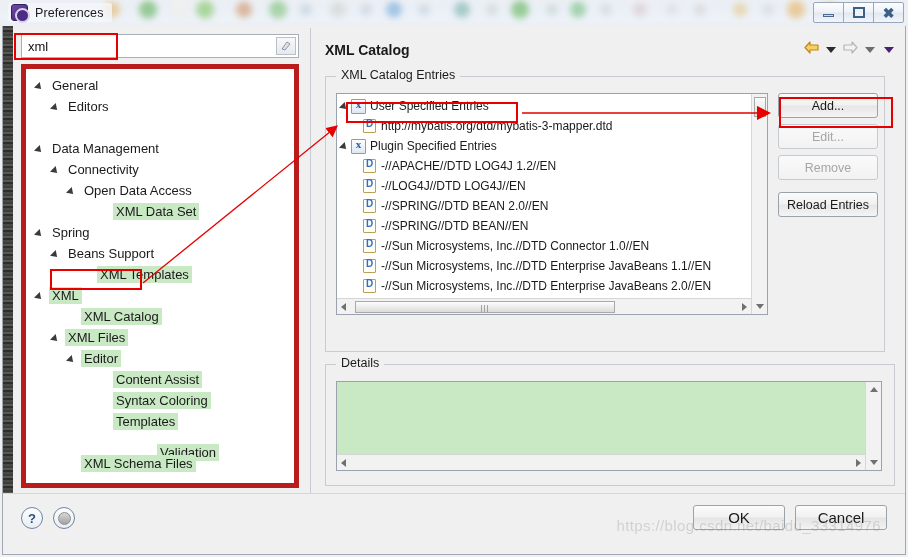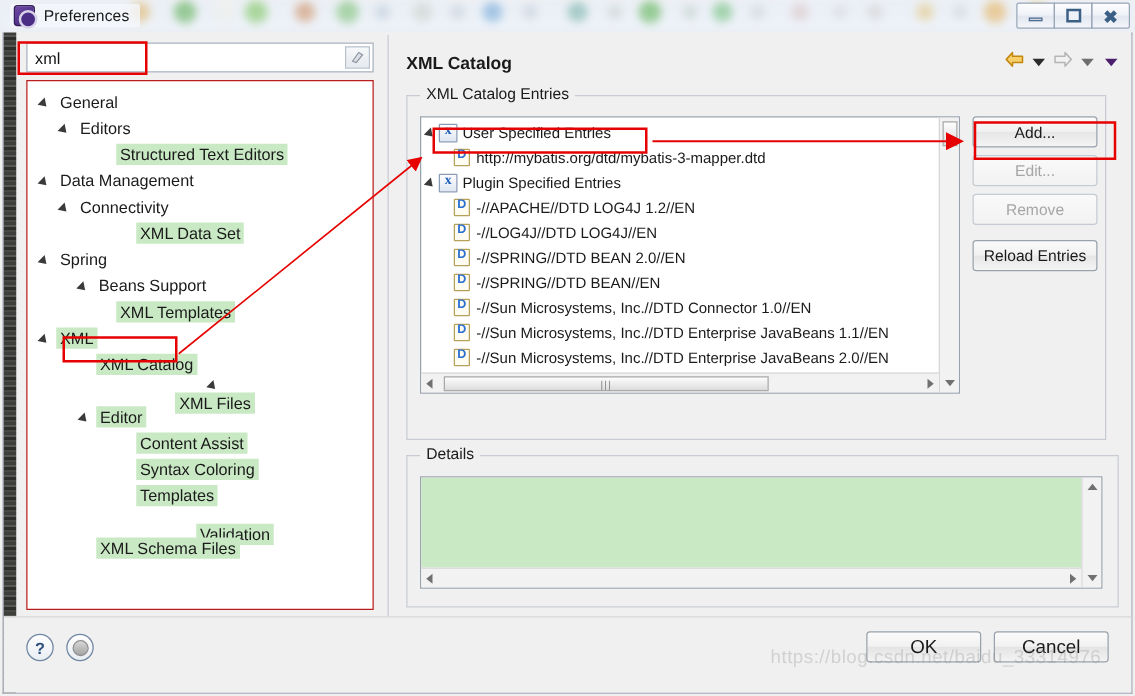--- a/index.html
+++ b/index.html
@@ -120,21 +120,21 @@
   .filter-clear {
     width: 20px; height: 18px; margin-right: 2px;
     border: 1px solid #b8c0cb; background: linear-gradient(180deg,#f7f8fa,#e6e9ee);
     display:flex; align-items:center; justify-content:center;
   }
   .filter-clear svg { display:block; }
 
   .treepanel {
     position: absolute; left: 8px; top: 36px; width: 278px; height: 424px;
     background: #ffffff;
-    border: 1px solid #b91c1c;
+    border: 5px solid #b91c1c;
     overflow: hidden;
   }
   .tree { padding: 6px 0 0 0; }
   .tnode {
     display: flex; align-items: center; height: 21px;
     font-size: 13px; color: #1a1a1a; white-space: nowrap;
   }
   .twist {
     width: 12px; height: 12px; margin-right: 3px; flex: 0 0 12px;
     position: relative;
@@ -375,55 +375,58 @@
             <div class="tnode" style="padding-left: 8px;">
               <span class="twist open"></span>
               <span class="tlabel">General</span>
             </div>
             <div class="tnode" style="padding-left: 24px;">
               <span class="twist open"></span>
               <span class="tlabel">Editors</span>
             </div>
             <div class="tnode" style="padding-left: 56px;">
               <span class="twist"></span>
-              <span class="tlabel hl">Structured Text Editors</span>
             </div>
             <div class="tnode" style="padding-left: 8px;">
               <span class="twist open"></span>
               <span class="tlabel">Data Management</span>
             </div>
             <div class="tnode" style="padding-left: 24px;">
               <span class="twist open"></span>
               <span class="tlabel">Connectivity</span>
             </div>
+            <div class="tnode" style="padding-left: 40px;">
+              <span class="twist open"></span>
+              <span class="tlabel">Open Data Access</span>
+            </div>
             <div class="tnode" style="padding-left: 72px;">
               <span class="twist"></span>
               <span class="tlabel hl">XML Data Set</span>
             </div>
             <div class="tnode" style="padding-left: 8px;">
               <span class="twist open"></span>
               <span class="tlabel">Spring</span>
             </div>
-            <div class="tnode" style="padding-left: 24px; margin-left: 15px;">
+            <div class="tnode" style="padding-left: 24px;">
               <span class="twist open"></span>
               <span class="tlabel">Beans Support</span>
             </div>
             <div class="tnode" style="padding-left: 56px;">
               <span class="twist"></span>
               <span class="tlabel hl">XML Templates</span>
             </div>
             <div class="tnode" style="padding-left: 8px;">
               <span class="twist open"></span>
               <span class="tlabel hl">XML</span>
             </div>
             <div class="tnode" style="padding-left: 40px;">
               <span class="twist"></span>
               <span class="tlabel hl">XML Catalog</span>
             </div>
-            <div class="tnode" style="padding-left: 24px; flex-direction: column;">
+            <div class="tnode" style="padding-left: 24px;">
               <span class="twist open"></span>
               <span class="tlabel hl">XML Files</span>
             </div>
             <div class="tnode" style="padding-left: 40px;">
               <span class="twist open"></span>
               <span class="tlabel hl">Editor</span>
             </div>
             <div class="tnode" style="padding-left: 72px;">
               <span class="twist"></span>
               <span class="tlabel hl">Content Assist</span>

